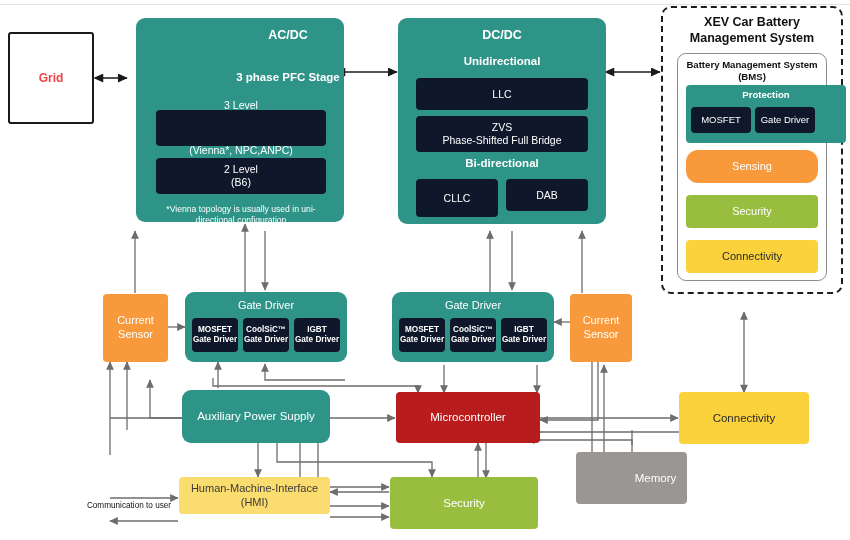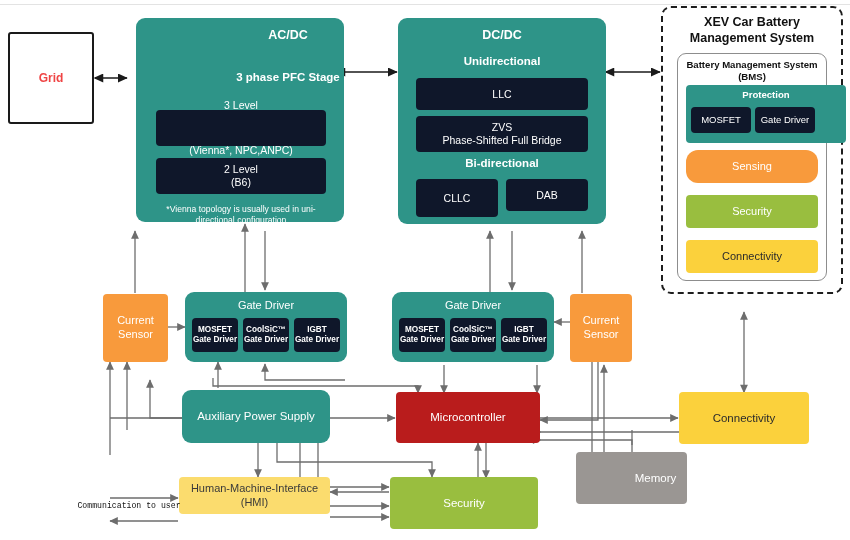--- a/index.html
+++ b/index.html
@@ -44,21 +44,21 @@
   .green{background:#99be3f;color:#ffffff;border-radius:4px;}
   .yellow{background:#fbd13c;color:#2b2b2b;border-radius:4px;}
   .yellow-soft{background:#fbdc6e;color:#3a3a3a;border-radius:4px;}
   .magenta{background:#b91c1c;color:#ffffff;border-radius:4px;}
   .gray{background:#9a9693;color:#ffffff;border-radius:4px;}
 
   .gd-title{position:absolute;width:100%;text-align:center;font-size:11px;color:#fff;top:7px;}
   .lbl-md{font-size:11px;}
   .lbl-lg{font-size:11.5px;}
 
-  .commtxt{position:absolute;font-size:8.2px;color:#111;text-align:center;font-family:Liberation Mono, monospace;}
+  .commtxt{position:absolute;font-size:8.2px;color:#111;text-align:center;}
 
   svg.wires{position:absolute;left:0;top:0;width:850px;height:540px;
             pointer-events:none;overflow:visible;}
   .w{stroke:#6d6d6d;stroke-width:1.3;fill:none;}
   .wb{stroke:#1a1a1a;stroke-width:1.5;fill:none;}
 </style>
 </head>
 <body>
 
 <div id="stage">

